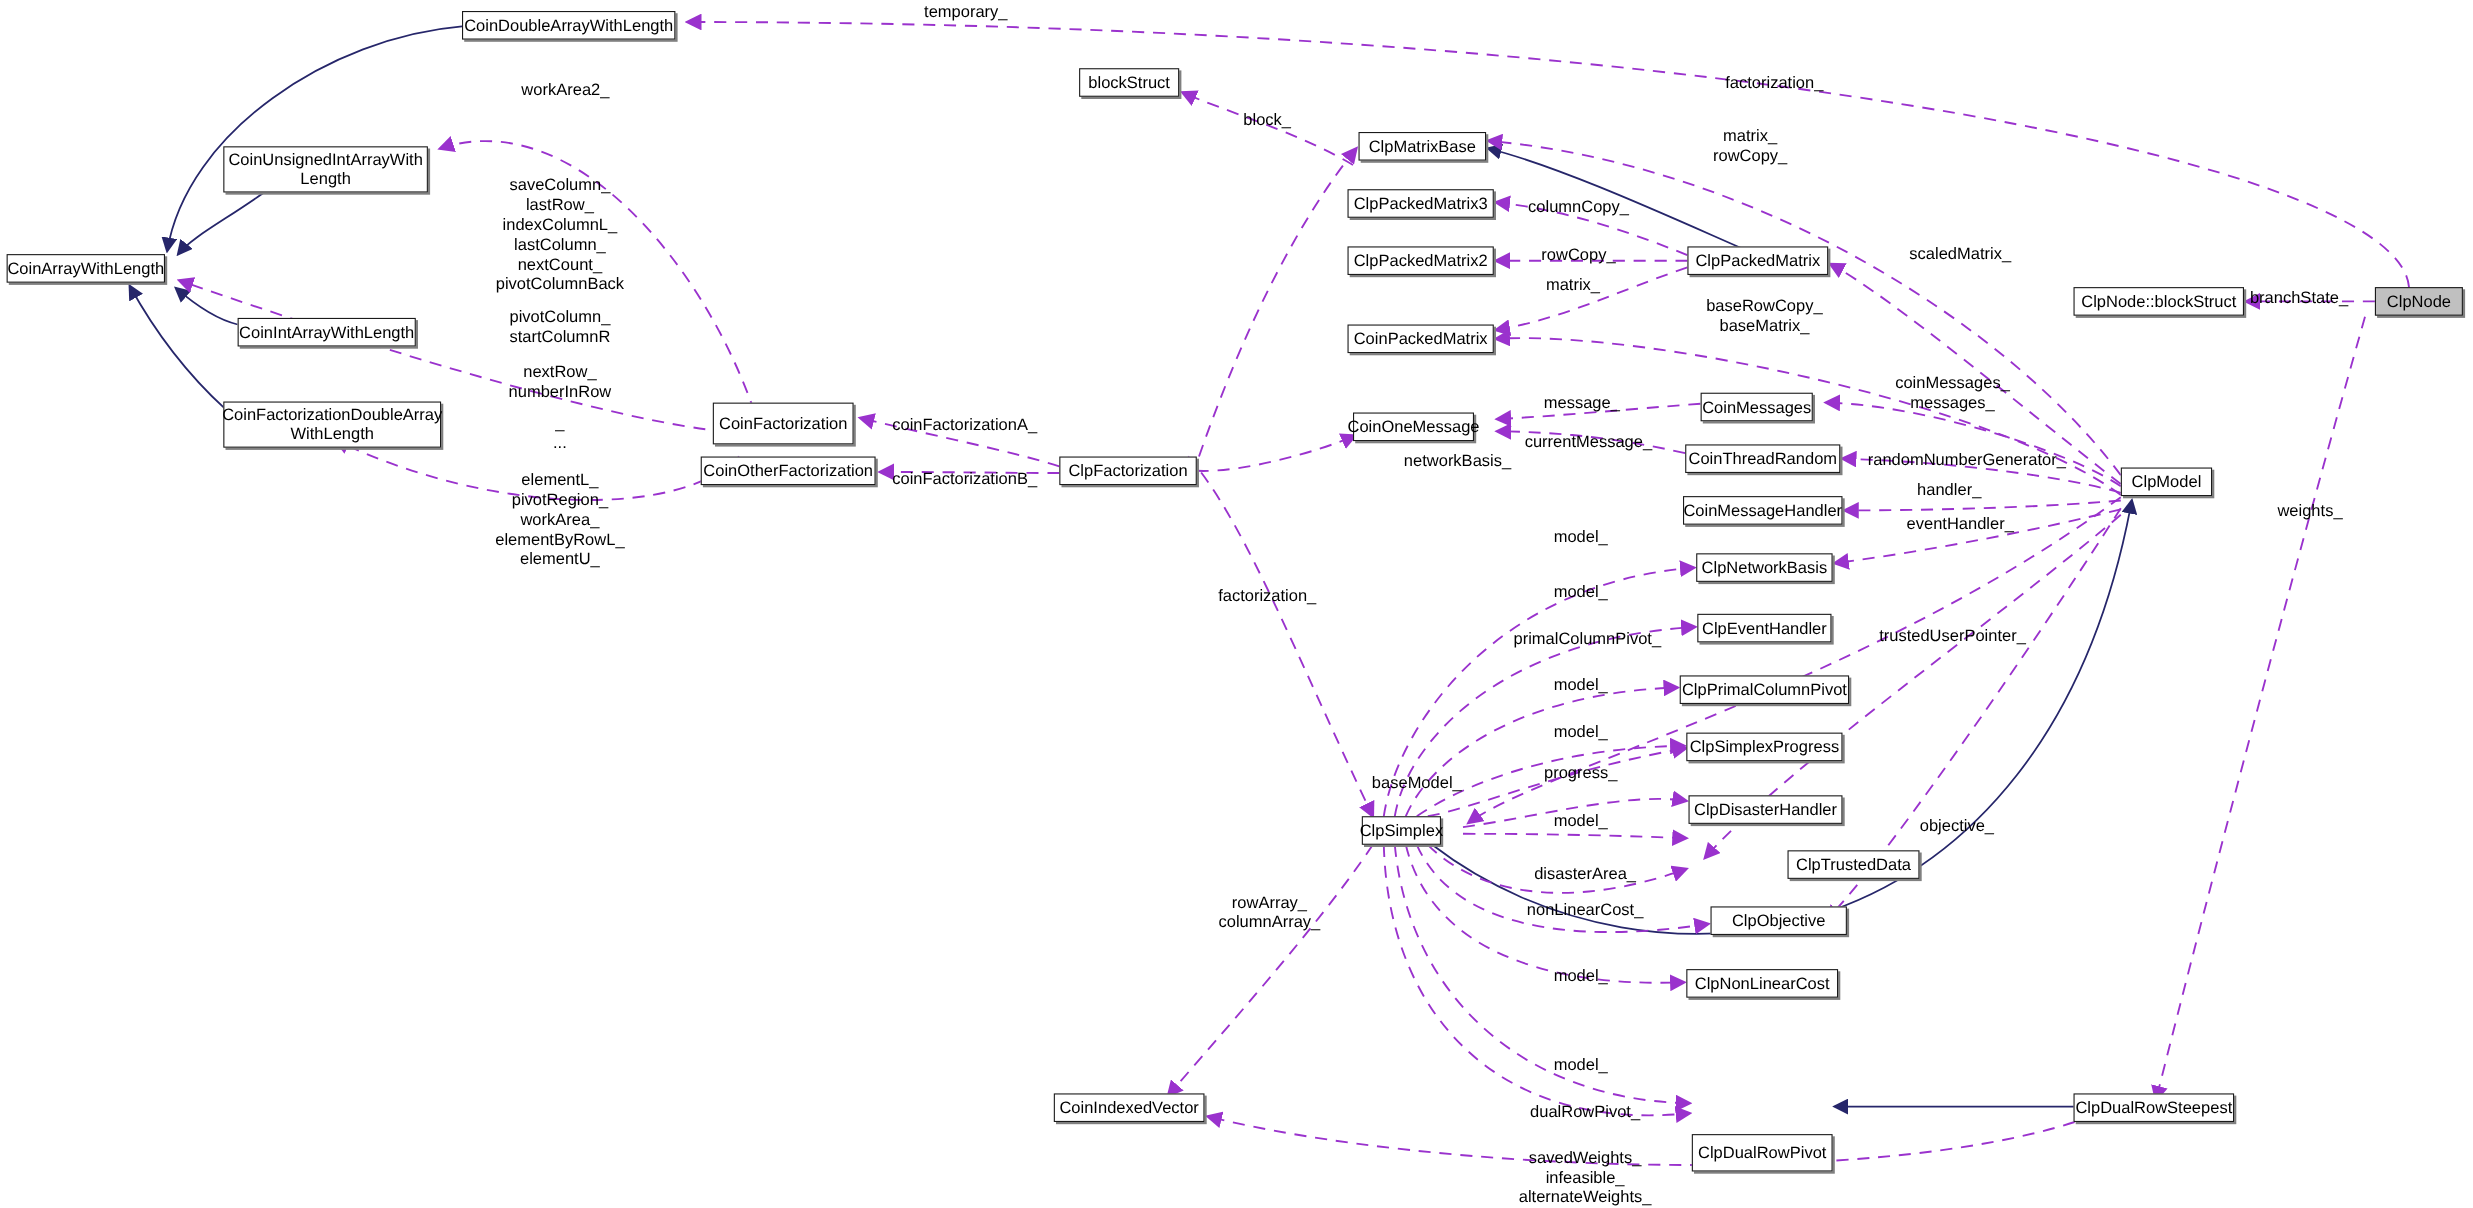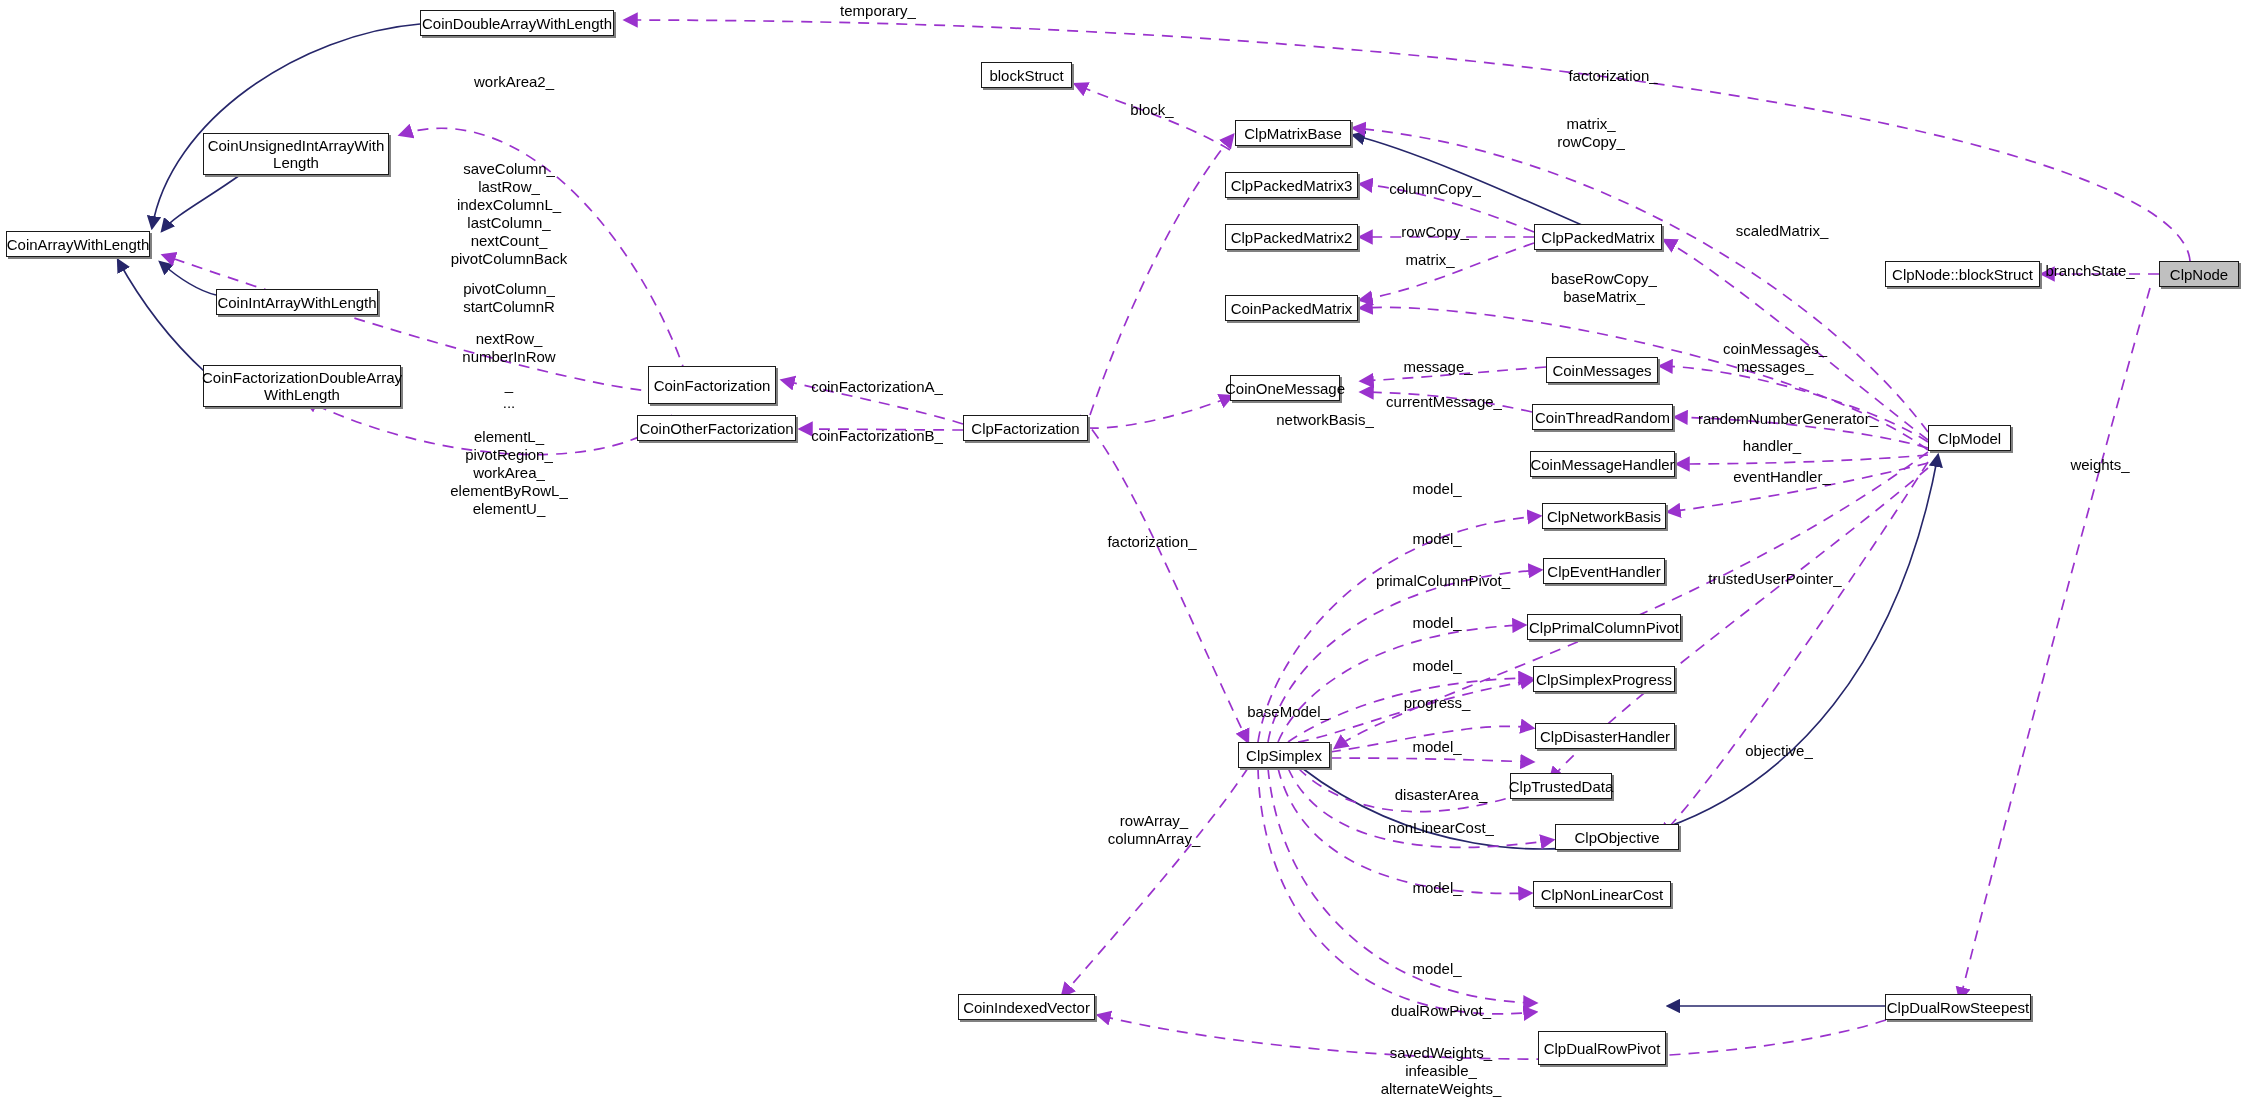--- a/index.html
+++ b/index.html
@@ -117,33 +117,33 @@
     <div class="node" style="left: 648px; top: 366px; width: 128px; height: 38px;">CoinFactorization</div>
     <div class="node" style="left: 637px; top: 415px; width: 159px; height: 26px;">CoinOtherFactorization</div>
     <div class="node" style="left: 963px; top: 415px; width: 125px; height: 26px;">ClpFactorization</div>
     <div class="node" style="left: 981px; top: 62px; width: 91px; height: 26px;">blockStruct</div>
     <div class="node" style="left: 1235px; top: 120px; width: 116px; height: 26px;">ClpMatrixBase</div>
     <div class="node" style="left: 1225px; top: 172px; width: 133px; height: 26px;">ClpPackedMatrix3</div>
     <div class="node" style="left: 1225px; top: 224px; width: 133px; height: 26px;">ClpPackedMatrix2</div>
     <div class="node" style="left: 1534px; top: 224px; width: 128px; height: 26px;">ClpPackedMatrix</div>
     <div class="node" style="left: 1225px; top: 295px; width: 133px; height: 26px;">CoinPackedMatrix</div>
     <div class="node" style="left: 1230px; top: 375px; width: 110px; height: 26px;">CoinOneMessage</div>
-    <div class="node" style="left: 1546px; top: 357px; width: 112px; height: 26px;">CoinMessages</div>
+    <div class="node" style="left: 1546px; top: 357px; width: 102px; height: 26px;">CoinMessages</div>
     <div class="node" style="left: 1532px; top: 404px; width: 141px; height: 26px;">CoinThreadRandom</div>
     <div class="node" style="left: 1530px; top: 451px; width: 145px; height: 26px;">CoinMessageHandler</div>
     <div class="node" style="left: 1542px; top: 503px; width: 124px; height: 26px;">ClpNetworkBasis</div>
     <div class="node" style="left: 1543px; top: 558px; width: 122px; height: 26px;">ClpEventHandler</div>
     <div class="node" style="left: 1527px; top: 614px; width: 154px; height: 26px;">ClpPrimalColumnPivot</div>
     <div class="node" style="left: 1533px; top: 666px; width: 142px; height: 26px;">ClpSimplexProgress</div>
     <div class="node" style="left: 1535px; top: 723px; width: 140px; height: 26px;">ClpDisasterHandler</div>
-    <div class="node" style="left: 1510px; top: 773px; width: 102px; height: 26px;">ClpTrustedData</div>
+    <div class="node" style="left: 1625px; top: 773px; width: 120px; height: 26px;">ClpTrustedData</div>
     <div class="node" style="left: 1555px; top: 824px; width: 124px; height: 26px;">ClpObjective</div>
     <div class="node" style="left: 1533px; top: 881px; width: 138px; height: 26px;">ClpNonLinearCost</div>
     <div class="node" style="left: 1538px; top: 994px; width: 128px; height: 34px; margin-top: 37px;">ClpDualRowPivot</div>
-    <div class="node" style="left: 1238px; top: 742px; width: 92px; height: 26px;">ClpSimplex</div>
+    <div class="node" style="left: 1238px; top: 742px; width: 72px; height: 26px;">ClpSimplex</div>
     <div class="node" style="left: 958px; top: 994px; width: 137px; height: 26px;">CoinIndexedVector</div>
     <div class="node" style="left: 1928px; top: 425px; width: 83px; height: 26px; text-align: center;">ClpModel</div>
     <div class="node" style="left: 1885px; top: 261px; width: 155px; height: 26px;">ClpNode::blockStruct</div>
     <div class="node focus" style="left: 2159px; top: 261px; width: 80px; height: 26px;">ClpNode</div>
     <div class="node" style="left: 1885px; top: 994px; width: 146px; height: 26px;">ClpDualRowSteepest</div>
     <div class="elabel" style="left: 878px; top: 2px;">temporary_</div>
     <div class="elabel" style="left: 514px; top: 73px;">workArea2_</div>
     <div class="elabel" style="left: 509px; top: 160px;">saveColumn_
 lastRow_
 indexColumnL_

